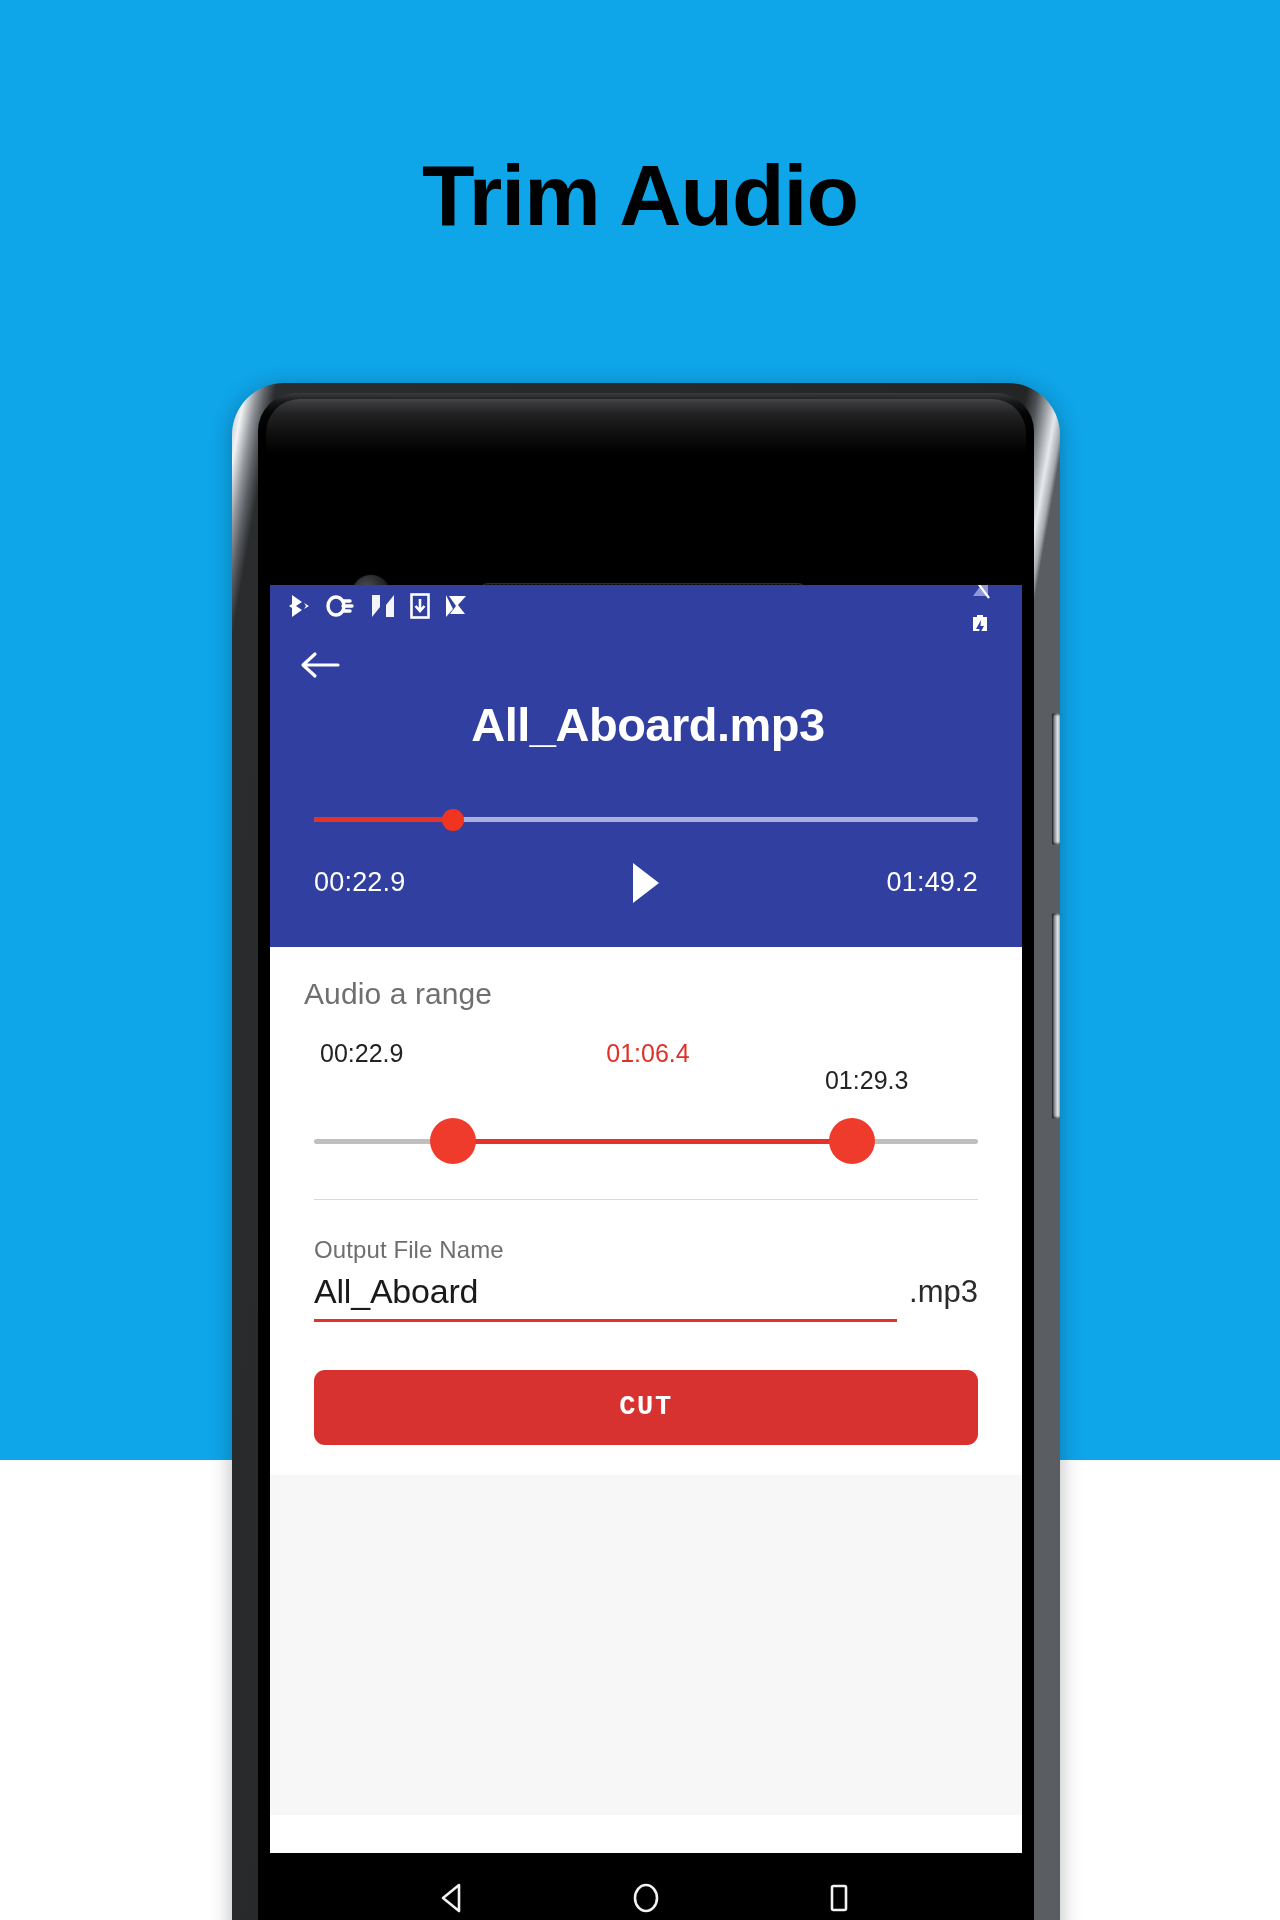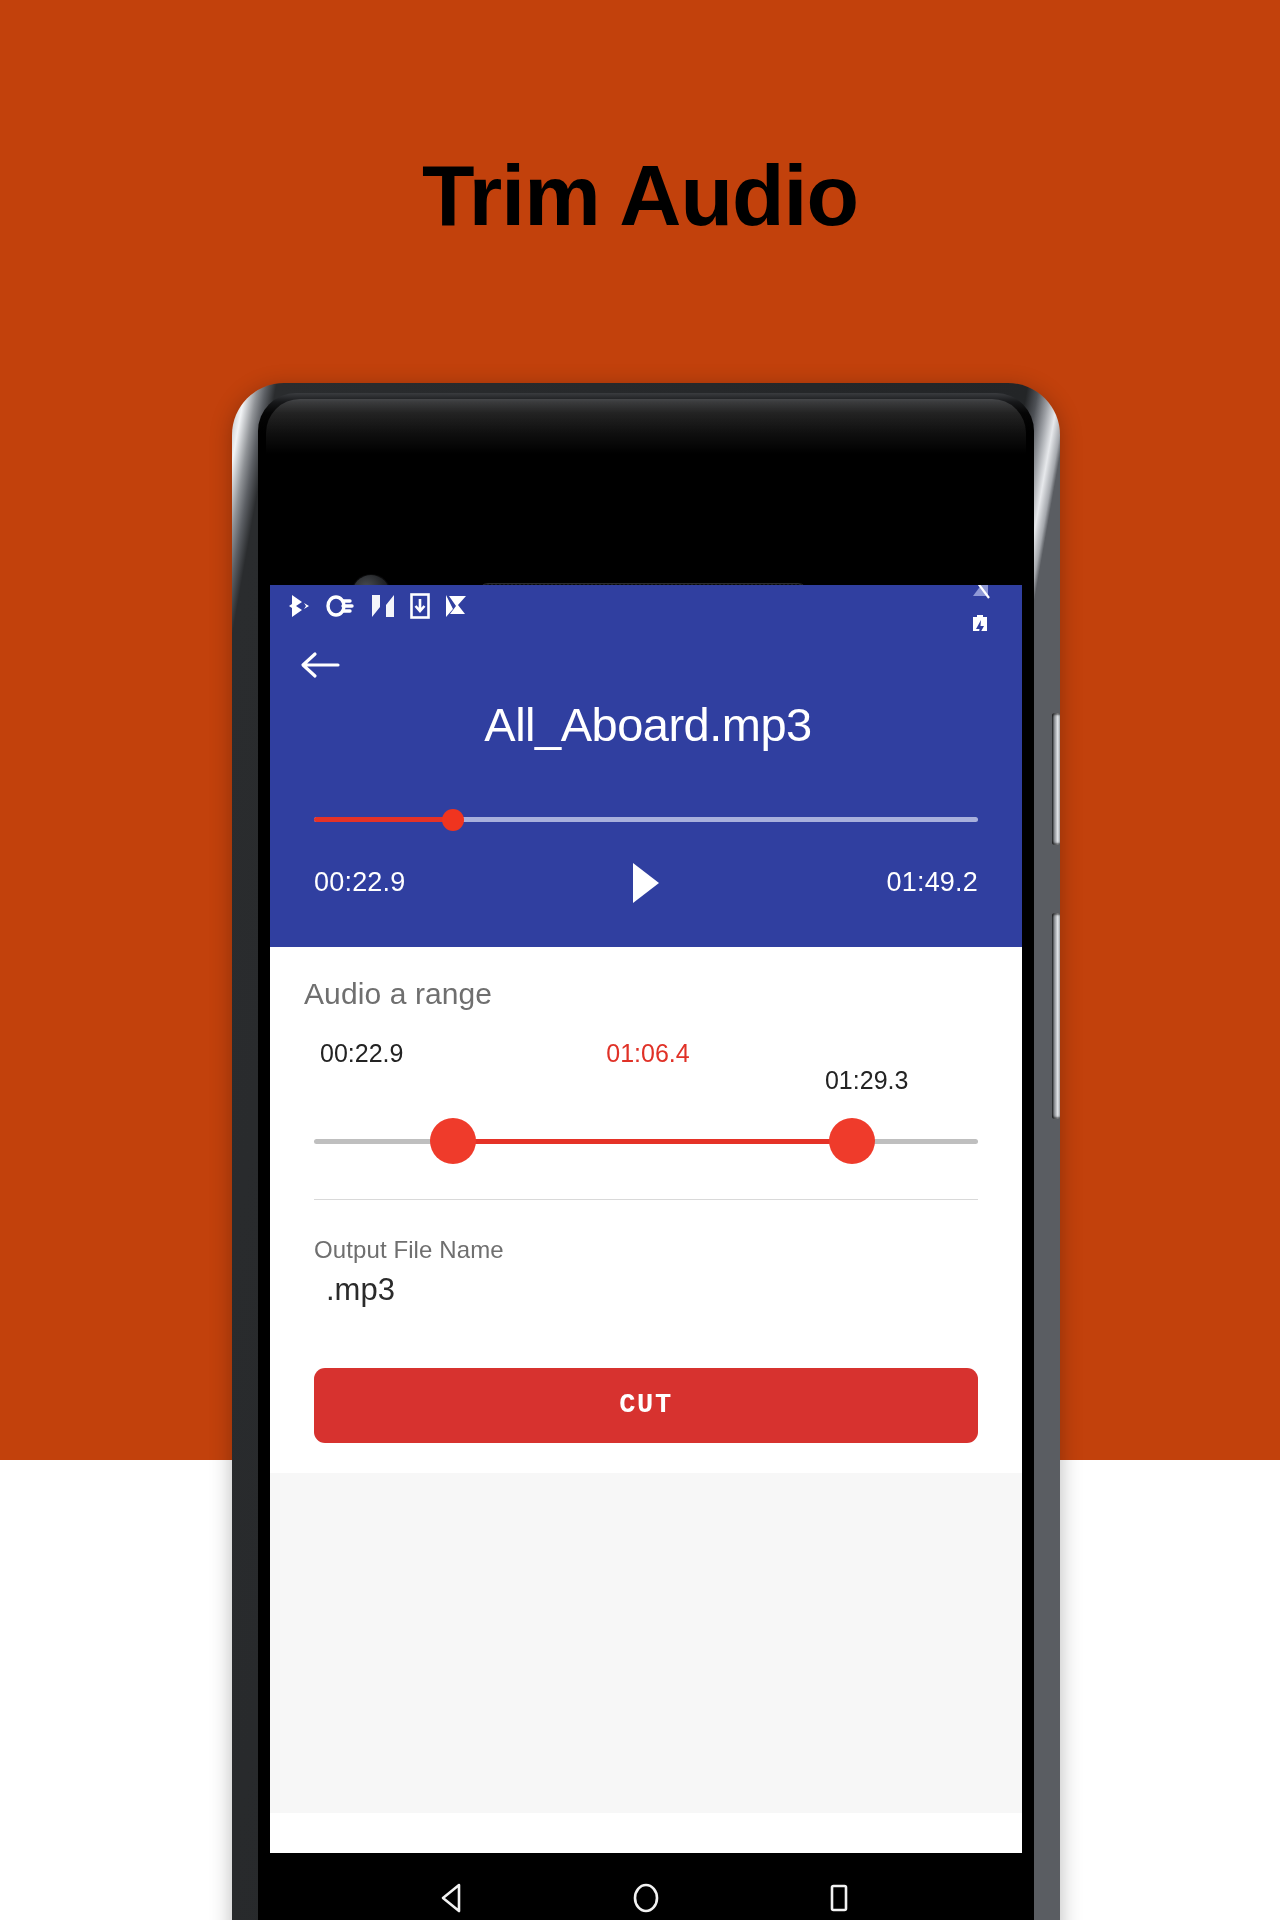--- a/index.html
+++ b/index.html
@@ -9,21 +9,21 @@
     height: 1920px;
     background: #ffffff;
     font-family: "Liberation Sans", sans-serif;
     overflow: hidden;
   }
 
   #page {
     position: relative;
     width: 1280px;
     height: 1460px;
-    background: #c2410c;
+    background: #0ea5e9;
   }
 
   
   .headline {
     position: absolute;
     top: 150px;
     left: 0;
     width: 1280px;
     text-align: center;
     font-size: 86px;
@@ -162,21 +162,21 @@
     width: 52px;
     height: 52px;
     display: flex;
     align-items: center;
     justify-content: center;
   }
   .app-title {
     text-align: center;
     color: #ffffff;
     font-size: 47px;
-    font-weight: 400;
+    font-weight: 700;
     padding: 50px 26px 0 30px;
     line-height: 1.1;
     letter-spacing: -0.5px;
     white-space: nowrap;
     overflow: hidden;
   }
 
   
   .play-slider-wrap {
     margin: 56px 44px 0 44px;
@@ -478,20 +478,24 @@
           <div class="range-fill" id="rangeFill" style="left: 21%; width: 60%;"></div>
           <div class="range-thumb" id="rangeThumbStart" style="left: 21%;"></div>
           <div class="range-thumb" id="rangeThumbEnd" style="left: 81%;"></div>
         </div>
 
         <div class="divider"></div>
 
         <div class="field-label">Output File Name</div>
 
         <div class="field-row">
+          <div class="field-input-wrap">
+            <input class="field-input" type="text" value="All_Aboard" style="">
+            <div class="field-underline"></div>
+          </div>
           <div class="field-suffix">.mp3</div>
         </div>
 
         <button class="cut-btn">CUT</button>
 
         <div class="panel-rest"></div>
       </div>
     </div>
 
     <div class="navbar">

